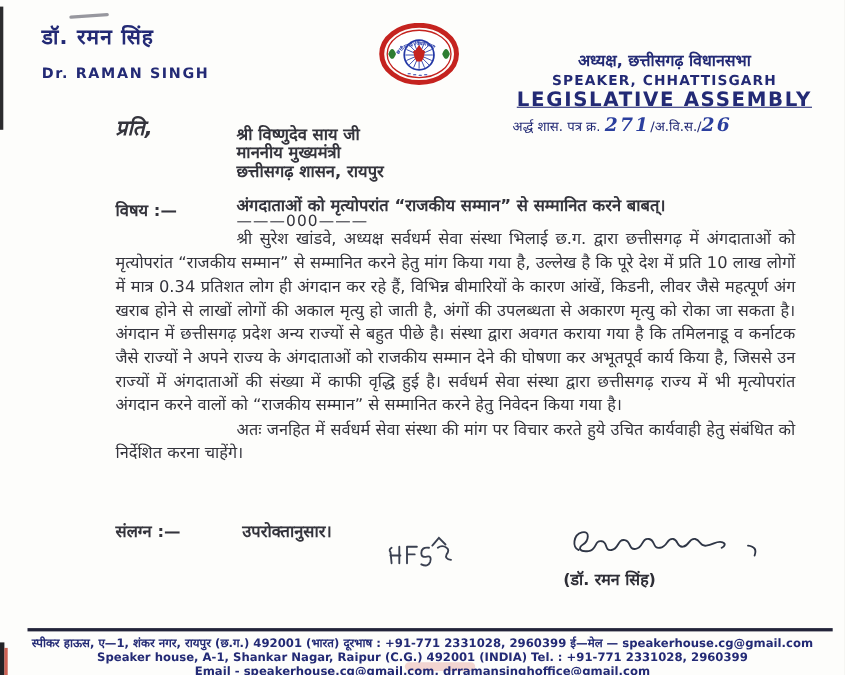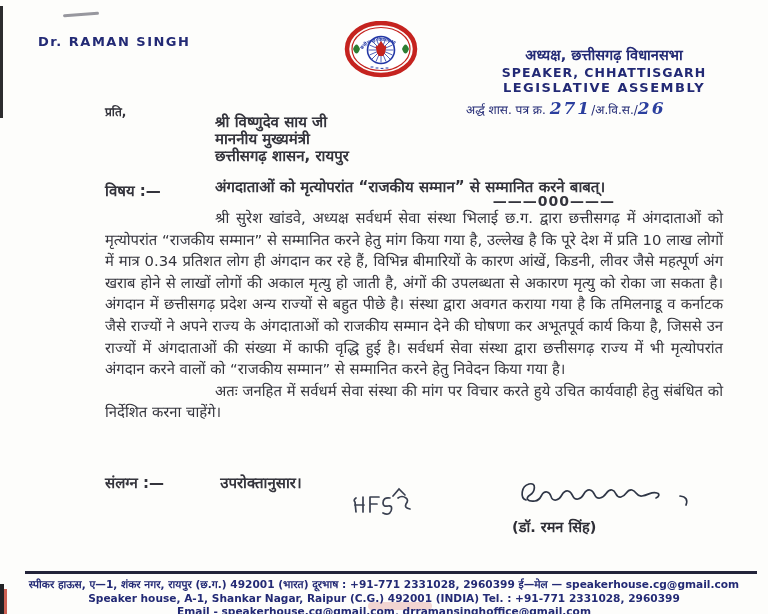--- a/index.html
+++ b/index.html
@@ -17,33 +17,33 @@
   .top-dash { position:absolute; left:63px; top:13px; width:36px; height:3px; background:#97979e; transform:rotate(-4deg); border-radius:2px; }
   .bottom-smudge { position:absolute; left:368px; top:602px; width:64px; height:8px; background:rgba(205,75,60,.22); border-radius:4px; }
   
   .sender { position:absolute; left:38px; top:20px; color:#232a75; }
   .sender .hi { font-size:19px; font-weight:bold; letter-spacing:1px; }
   .sender .en { font-size:13px; font-weight:bold; letter-spacing:1.5px; margin-top:14px; }
   .seal { position:absolute; left:344px; top:21px; }
   .office { position:absolute; right:14px; top:16px; width:300px; text-align:center; color:#232a75; }
   .office .hi  { font-size:14.5px; font-weight:bold;margin-top:28px; }
   .office .en1 { font-size:12.5px; font-weight:bold; letter-spacing:1px; margin-top:1px; }
-  .office .en2 { font-size:13px; font-weight:bold; letter-spacing:1.5px; }
+  .office .en2 { font-size:18px; font-weight:bold; letter-spacing:1.5px;text-decoration:underline; }
   .refline { margin-top:3px; font-size:12px; text-align:left; padding-left:12px; white-space:nowrap; }
   .dateline{ margin-top:2px; font-size:12px; text-align:left; padding-left:12px; white-space:nowrap; }
   .hand { font-family:"DejaVu Serif","Liberation Serif",serif; font-style:italic;
           color:#2b3f9e; font-size:17px; font-weight:bold; letter-spacing:2px;text-align:center; }
   .dots { color:#232a75; letter-spacing:1px; }
   
-  .to-label { position:absolute; left:105px; top:103px; font-size:12px; font-weight:bold; }
+  .to-label { position:absolute; left:105px; top:103px; font-size:19px; font-weight:bold;font-style:italic; }
   .recipient { position:absolute; left:215px; top:114px; font-size:15px; font-weight:bold; line-height:17px; }
   .subject-row { position:absolute; left:105px; top:176px; width:620px; font-size:15px; font-weight:bold; }
   .subject-row .lbl { position:absolute; left:0; top:4px; }
   .subject-row .txt { position:absolute; left:110px; top:0; width:510px; }
-  .divider { position:absolute; left:215px; top:193px; width:400px; text-align:right; font-size:14px; font-weight:bold; letter-spacing:1px; }
+  .divider { position:absolute; left:215px; top:193px; width:400px; text-align:left; font-size:14px; font-weight:normal; letter-spacing:1px; }
   .bodytext { position:absolute; left:105px; top:207px; width:618px;
               font-size:14.8px; line-height:21.6px; text-align:justify; }
   .bodytext p.indent { text-indent:110px; }
   .closing-row { position:absolute; left:105px; top:472px; font-size:15px; font-weight:bold; }
   .closing-row .encl-label { display:inline-block; width:110px; }
   
   .initials { position:absolute; left:350px; top:484px; }
   .signature-block { position:absolute; left:512px; top:476px; width:200px; }
   .signatory-name { margin-top:2px; font-size:14.5px; font-weight:bold; color:#2e2e36; }
   
@@ -58,20 +58,21 @@
 
 <div class="page">
 
   <div class="edge-line-top"></div>
   <div class="edge-line-bottom"></div>
   <div class="edge-line-red"></div>
   <div class="top-dash"></div>
   <div class="bottom-smudge"></div>
 
   <div class="sender">
+    <div class="hi">डॉ. रमन सिंह</div>
     <div class="en">Dr. RAMAN SINGH</div>
   </div>
 
   <div class="seal">
     <svg width="74" height="58" viewBox="0 0 74 58">
       <ellipse cx="37" cy="28" rx="34" ry="26" fill="none" stroke="#c5231f" stroke-width="4.5"></ellipse>
       <ellipse cx="37" cy="28" rx="29" ry="21.5" fill="#ffffff" stroke="#c5231f" stroke-width="1.2"></ellipse>
       <path d="M9,28 q3.5,-9 7,0 q-3.5,9 -7,0" fill="#2e7d32"></path>
       <path d="M65,28 q-3.5,-9 -7,0 q3.5,9 7,0" fill="#2e7d32"></path>
       <circle cx="37" cy="29" r="13.5" fill="#ffffff" stroke="#2438a6" stroke-width="1.6"></circle>

